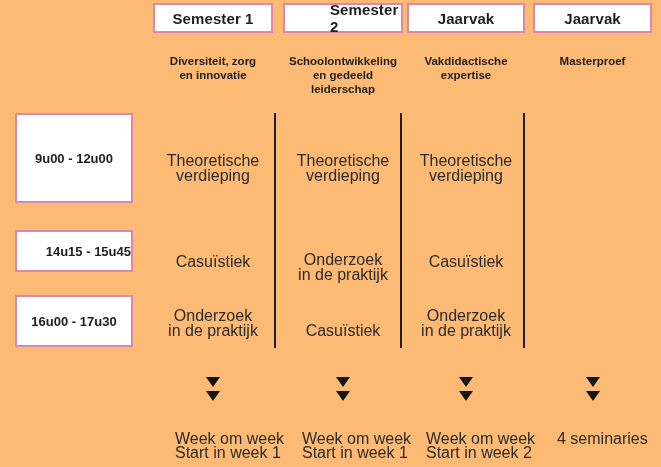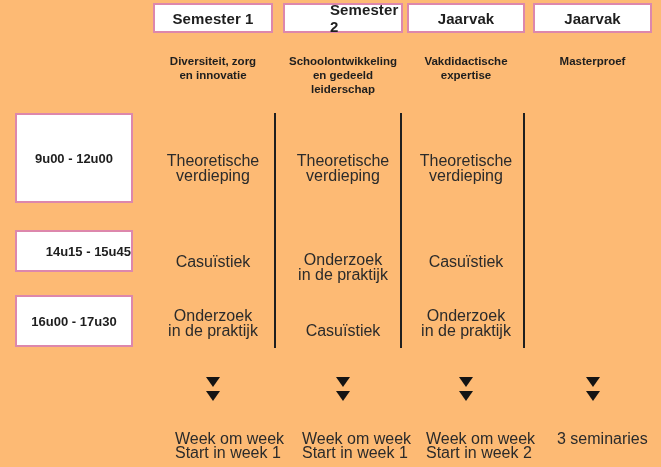--- a/index.html
+++ b/index.html
@@ -156,15 +156,15 @@
     <div class="tri"></div>
     <div class="tri"></div>
   </div>
 
   <div class="fnote f1">Week om week
 Start in week 1</div>
   <div class="fnote f2">Week om week
 Start in week 1</div>
   <div class="fnote f3">Week om week
 Start in week 2</div>
-  <div class="fnote f4">3 seminaries</div>
+  <div class="fnote f4">4 seminaries</div>
 
 </div>
 
 </body></html>

